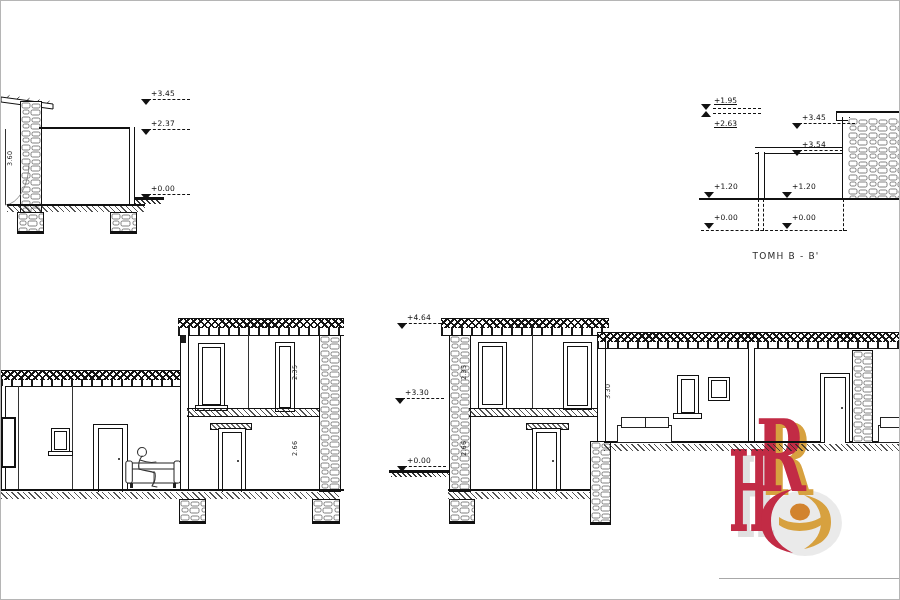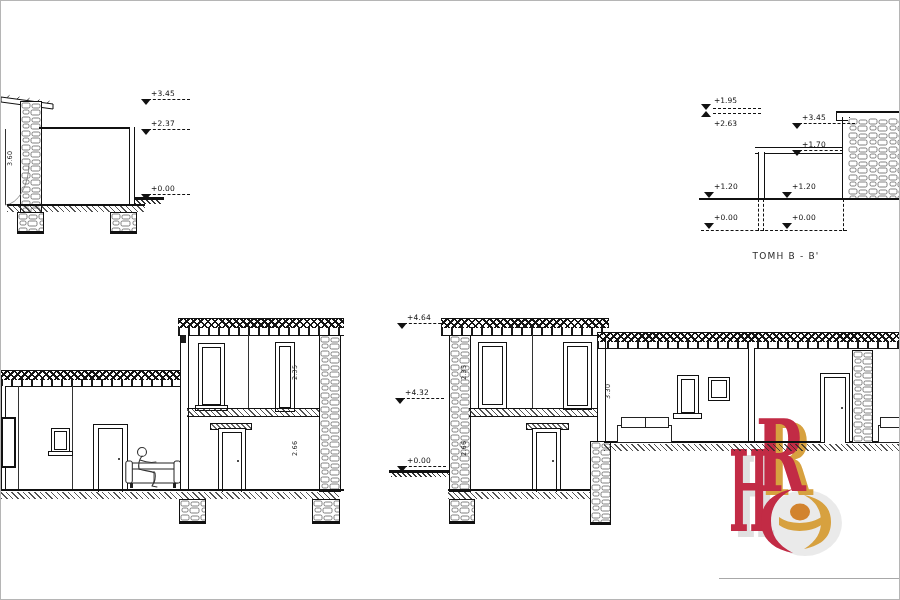--- a/index.html
+++ b/index.html
@@ -34,21 +34,21 @@
   .mk{position:absolute;height:16px;font-size:7.5px;line-height:8px;color:#111;}
   .mk .t{position:absolute;left:10px;top:0;white-space:nowrap;letter-spacing:.2px;}
   .mk .ln{position:absolute;left:7px;top:9px;width:42px;border-top:1.2px dashed #111;}
   .mk .tri{position:absolute;left:0;top:9px;width:0;height:0;border-left:5px solid transparent;border-right:5px solid transparent;border-top:6px solid #111;}
   .triu{position:absolute;width:0;height:0;border-left:5px solid transparent;border-right:5px solid transparent;border-bottom:6px solid #111;}
   .trid{position:absolute;width:0;height:0;border-left:5px solid transparent;border-right:5px solid transparent;border-top:6px solid #111;}
   .gbar{position:absolute;background:#111;height:3px;}
   .gtick{position:absolute;background-image:repeating-linear-gradient(45deg,#333 0 1px,transparent 1px 3.5px);height:4px;}
   .dim{position:absolute;font-size:6.5px;color:#222;transform:rotate(-90deg);transform-origin:left bottom;white-space:nowrap;letter-spacing:.2px;}
   .title{position:absolute;font-size:9px;color:#2a2a2a;letter-spacing:1.2px;text-align:center;width:110px;}
-  .mtxt{position:absolute;font-size:7.5px;color:#111;white-space:nowrap;}
+  .mtxt{position:absolute;font-size:7.5px;color:#111;white-space:nowrap;text-decoration:underline;}
 </style>
 </head>
 <body>
 
 <div id="canvas">
 
   <svg width="0" height="0" style="position:absolute" aria-hidden="true">
     <defs>
       <pattern id="stonep" width="20" height="14" patternUnits="userSpaceOnUse">
         <rect x="1" y="1" width="8" height="5" rx="1.5" fill="#fff" stroke="#4a4a4a" stroke-width="0.7"></rect>
@@ -146,21 +146,21 @@
       <span class="mtxt" style="left:13px;top:23px">+2.63</span>
     </div>
     <div class="mk" style="left:791px;top:113px">
       <span class="tri"></span>
         <span class="ln" style="width:56px"></span>
       <span class="t">+3.45</span>
     </div>
     <div class="mk" style="left:791px;top:140px">
       <span class="tri"></span>
         <span class="ln" style="width:44px"></span>
-      <span class="t">+1.70</span>
+      <span class="t">+3.54</span>
     </div>
     <div class="mk" style="left:703px;top:182px">
       <span class="tri"></span>
       <span class="t">+1.20</span>
     </div>
     <div class="mk" style="left:781px;top:182px">
       <span class="tri"></span>
       <span class="t">+1.20</span>
     </div>
     <div class="mk" style="left:703px;top:213px">
@@ -176,21 +176,21 @@
 
   <div class="sec">
     <div class="mk" style="left:396px;top:313px">
       <span class="tri"></span>
         <span class="ln"></span>
       <span class="t">+4.64</span>
     </div>
     <div class="mk" style="left:394px;top:388px">
       <span class="tri"></span>
         <span class="ln"></span>
-      <span class="t">+4.32</span>
+      <span class="t">+3.30</span>
     </div>
     <div class="mk" style="left:396px;top:456px">
       <span class="tri"></span>
         <span class="ln"></span>
       <span class="t">+0.00</span>
     </div>
     <div class="gbar" style="left:388px;top:469px;width:62px"></div>
     <div class="gtick" style="left:390px;top:472px;width:58px"></div>
   </div>
 

